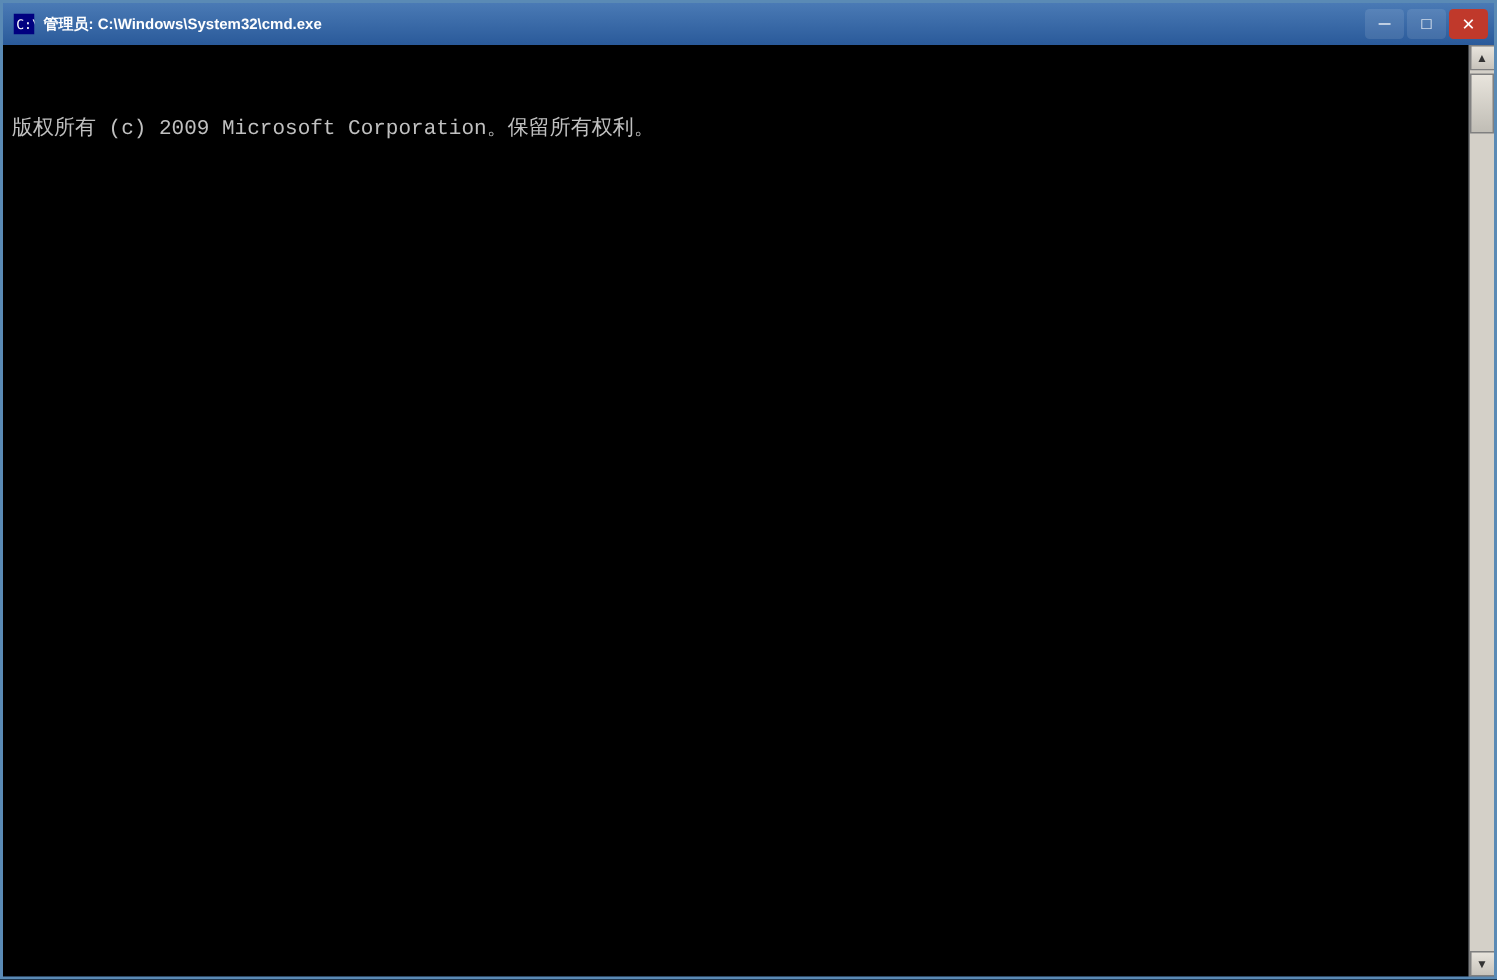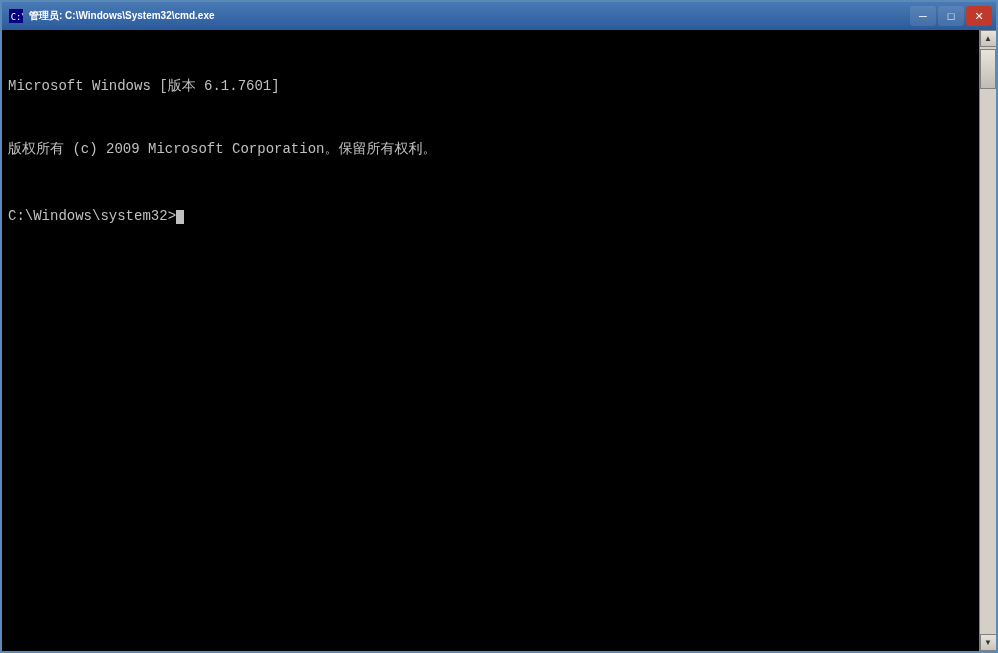--- a/index.html
+++ b/index.html
@@ -201,23 +201,21 @@
       <div class="title-btn minimize-btn">─</div>
       <div class="title-btn maximize-btn">□</div>
       <div class="title-btn close-btn">✕</div>
     </div>
   </div>
 
   <div class="window-body">
 
     <div class="console-area">
       <div class="console-text">
-        <span class="line1">Microsoft Windows [版本 6.1.7601]</span>
         <span class="line2">版权所有 (c) 2009 Microsoft Corporation。保留所有权利。</span>
-        <span class="line3"><span>C:\Windows\system32&gt;</span><span class="cursor"></span></span>
       </div>
     </div>
 
     <div class="scrollbar-y">
       <div class="scroll-btn">▲</div>
       <div class="scroll-track">
         <div class="scroll-thumb"></div>
       </div>
       <div class="scroll-btn">▼</div>
     </div>

